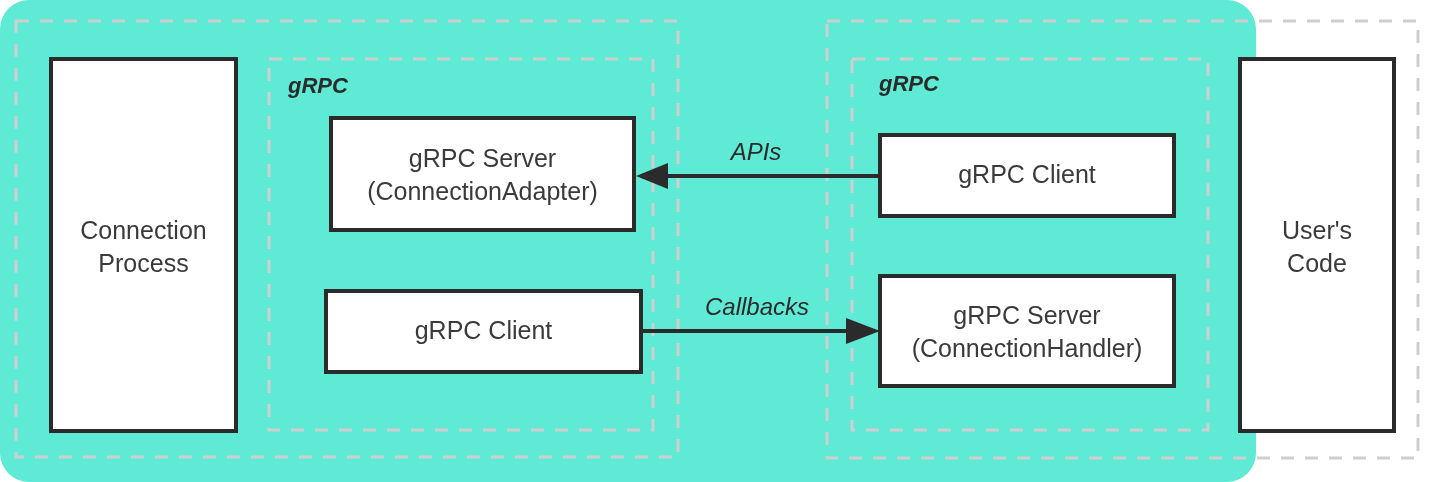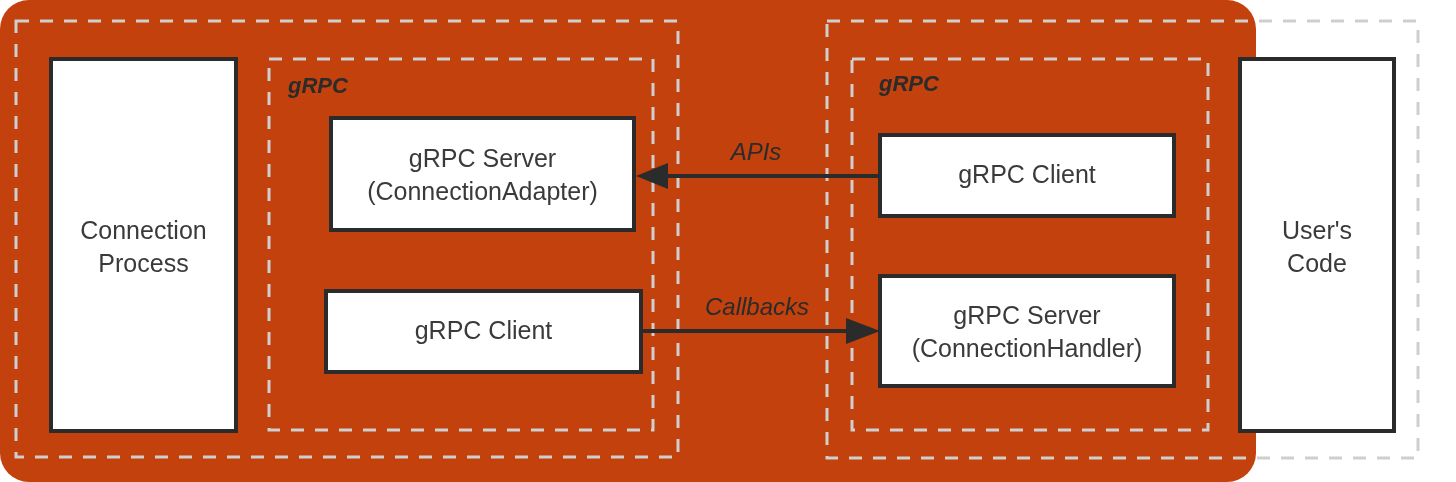--- a/index.html
+++ b/index.html
@@ -10,21 +10,21 @@
   body {
     width: 1456px;
     height: 482px;
     font-family: "Liberation Sans", sans-serif;
     overflow: hidden;
   }
   #diagram-root {
     position: relative;
     width: 1256px;
     height: 482px;
-    background: #c2410c;
+    background: #5eead4;
     border-radius: 29px;
   }
   svg#diagram {
     display: block;
     width: 1456px;
     height: 482px;
   }
   .group-frame {
     fill: none;
     stroke: #cfcfcf;

